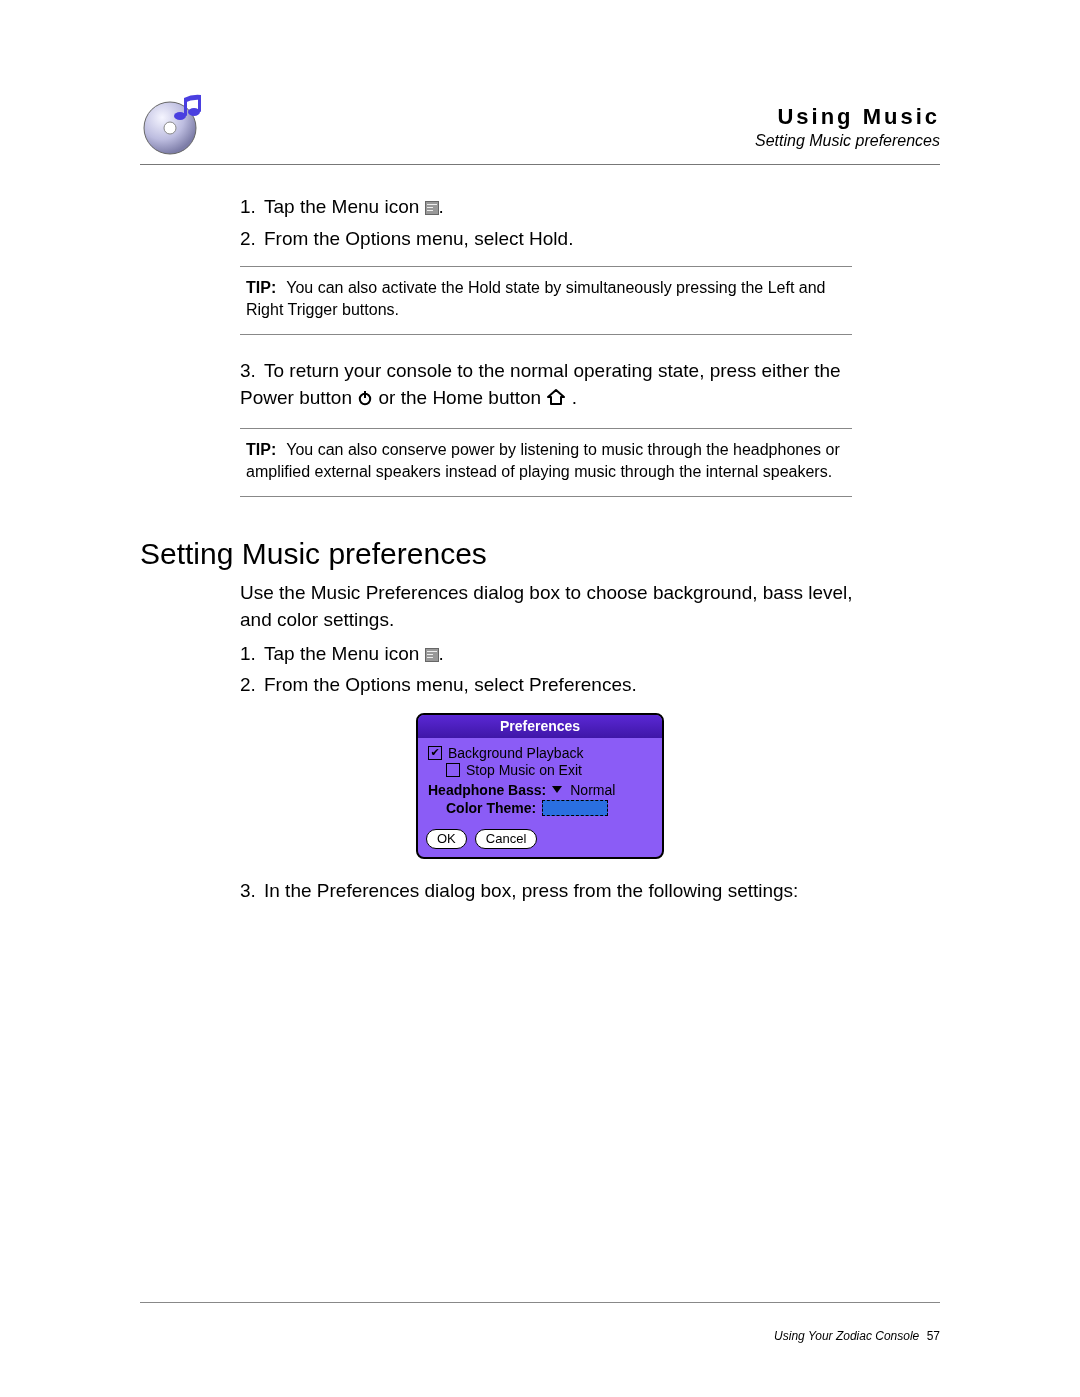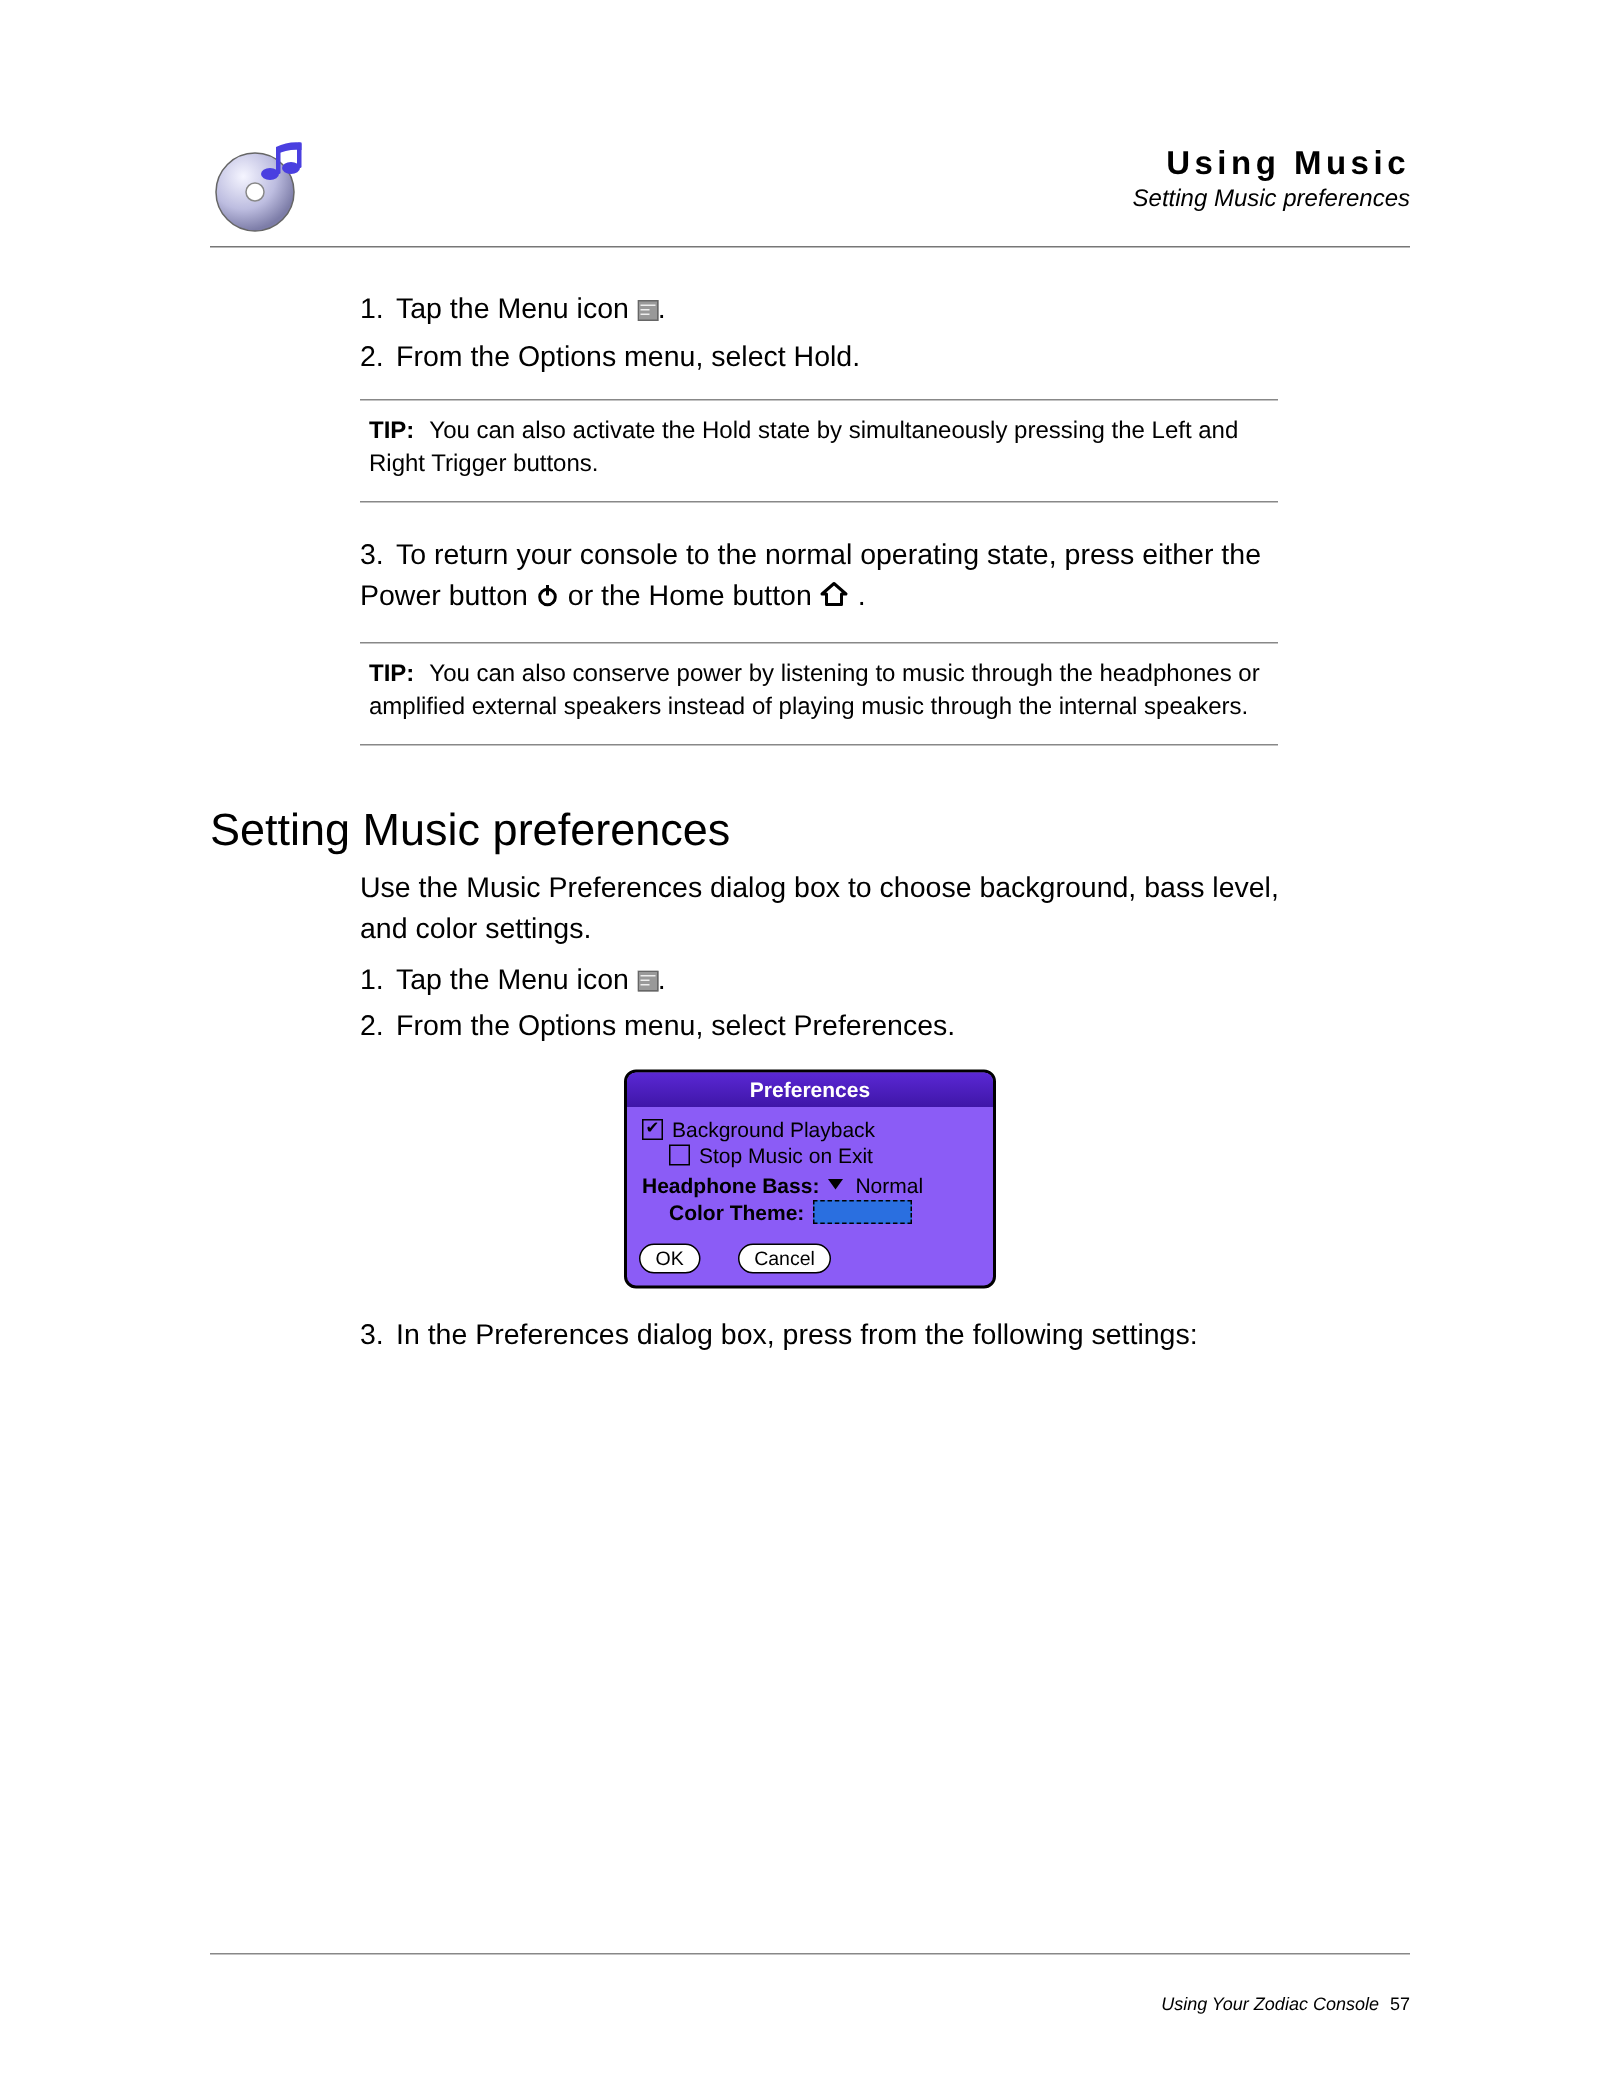--- a/index.html
+++ b/index.html
@@ -12,21 +12,21 @@
   }
   .page {
     width: 1080px;
     height: 1397px;
     position: relative;
     box-sizing: border-box;
     padding: 90px 140px 60px 140px;
   }
   .header {
     display: flex;
-    align-items: flex-start;
+    align-items: center;
   }
   .header-icon-wrap {
     width: 84px;
     flex: 0 0 84px;
   }
   .header-icon {
     width: 68px;
     height: 68px;
     position: relative;
   }
@@ -168,21 +168,21 @@
     width: 64px;
     height: 14px;
     border: 1px dashed #000;
     background: #2a6fe0;
     display: inline-block;
     vertical-align: middle;
   }
   .pref-btnrow {
     padding: 4px 8px 8px 8px;
     display: flex;
-    gap: 25px;
+    gap: 8px;
   }
   .pill-btn {
     border: 1.5px solid #000;
     border-radius: 10px;
     padding: 0px 10px;
     font-size: 13px;
     background: #fff;
     line-height: 18px;
     height: 18px;
   }

